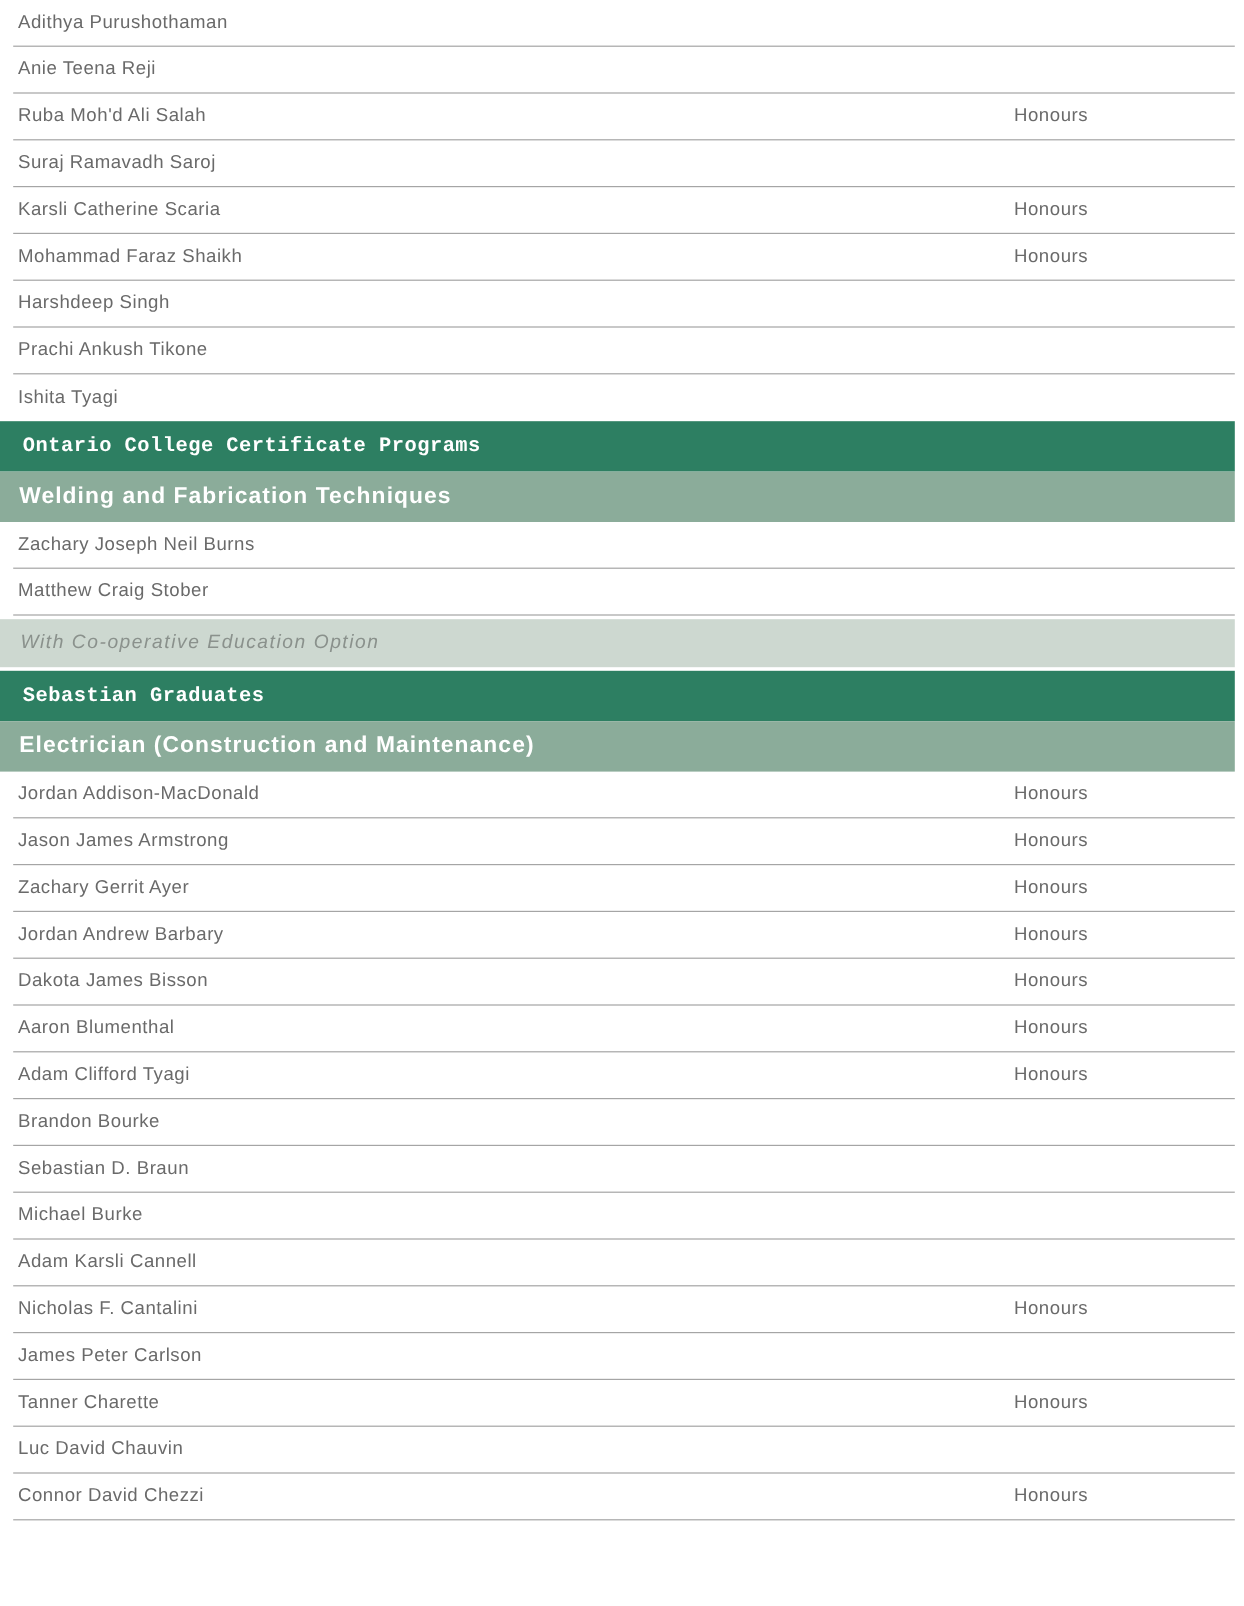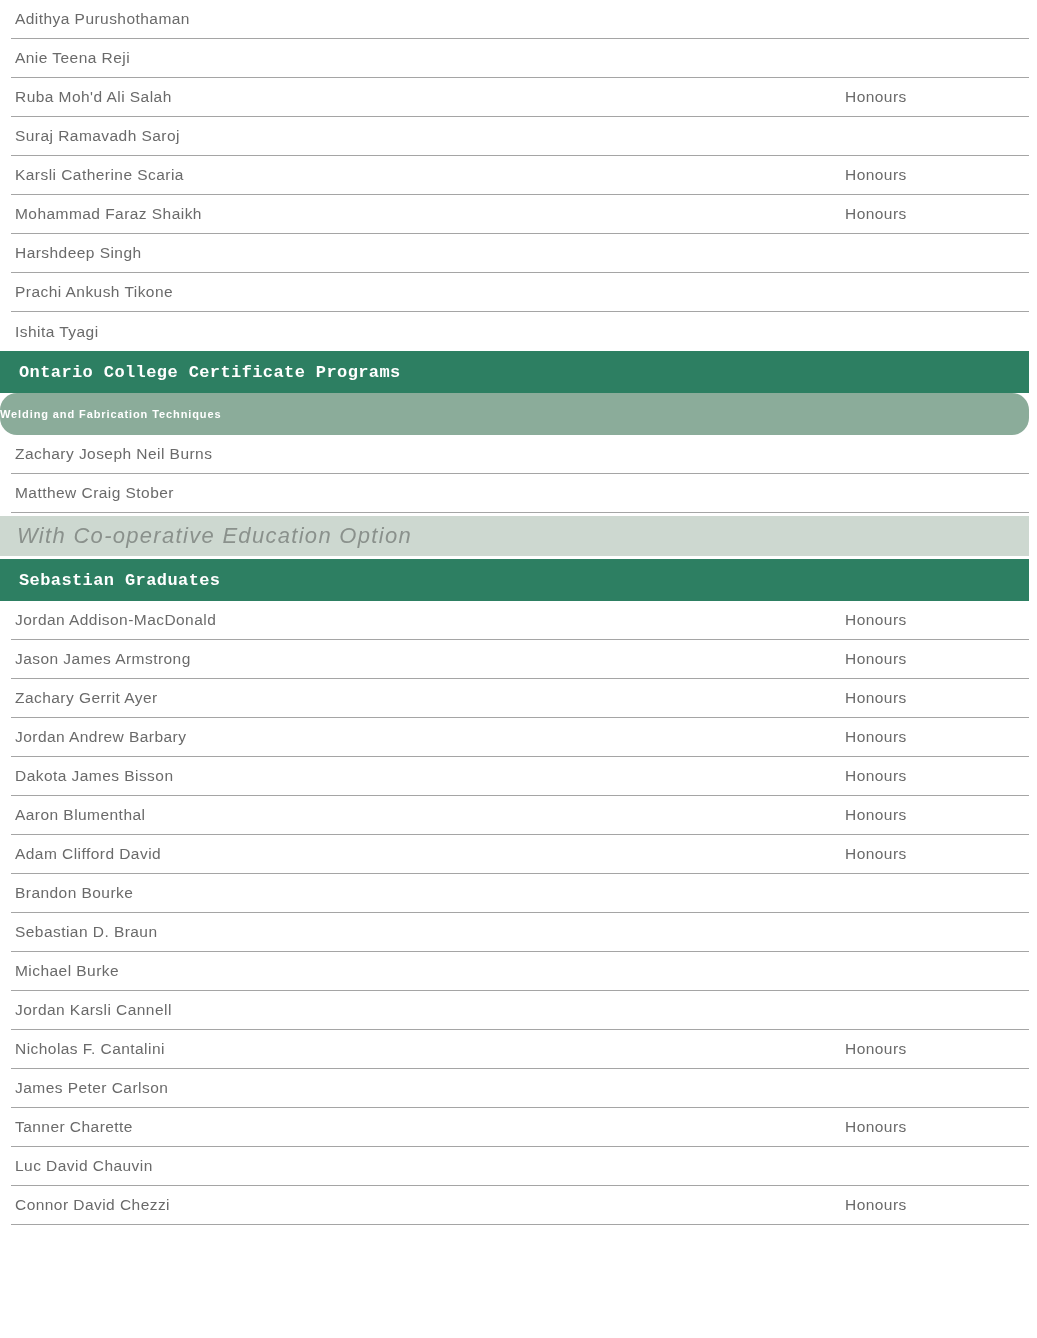--- a/index.html
+++ b/index.html
@@ -34,25 +34,25 @@
   .header{
     width:1029px;height:42px;box-sizing:border-box;
     display:flex;align-items:center;white-space:nowrap;
   }
   .header.dark{
     background:var(--dark);color:var(--headertxt);
     font-weight:bold;font-size:17px;letter-spacing:0.4px;padding-left:19px;font-family:Liberation Mono, monospace;
   }
   .header.light{
     background:var(--light);color:var(--headertxt);
-    font-weight:bold;font-size:11px;letter-spacing:0.9px;padding-left:0;border-radius:17px;
+    font-weight:bold;font-size:19px;letter-spacing:0.9px;padding-left:16px;
   }
   .header.pale{
     background:var(--pale);color:var(--paletxt);
-    font-style:italic;font-size:22px;letter-spacing:1.3px;
+    font-style:italic;font-size:16px;letter-spacing:1.3px;
     height:40px;padding-left:17px;font-weight:normal;
   }
   .gap-before{margin-top:3px;}
 </style>
 </head>
 <body style="background: rgb(255, 255, 255);">
 
 <div id="graduate-list">
     <div class="row">
       <span class="name">Adithya Purushothaman</span>
@@ -87,20 +87,21 @@
     <div class="header dark">Ontario College Certificate Programs</div>
     <div class="header light">Welding and Fabrication Techniques</div>
     <div class="row">
       <span class="name">Zachary Joseph Neil Burns</span>
     </div>
     <div class="row">
       <span class="name">Matthew Craig Stober</span>
     </div>
     <div class="header pale gap-before">With Co-operative Education Option</div>
     <div class="header dark gap-before">Sebastian Graduates</div>
+    <div class="header light">Electrician (Construction and Maintenance)</div>
     <div class="row">
       <span class="name">Jordan Addison-MacDonald</span>
       <span class="award">Honours</span>
     </div>
     <div class="row">
       <span class="name">Jason James Armstrong</span>
       <span class="award">Honours</span>
     </div>
     <div class="row">
       <span class="name">Zachary Gerrit Ayer</span>
@@ -112,34 +113,34 @@
     </div>
     <div class="row">
       <span class="name">Dakota James Bisson</span>
       <span class="award">Honours</span>
     </div>
     <div class="row">
       <span class="name">Aaron Blumenthal</span>
       <span class="award">Honours</span>
     </div>
     <div class="row">
-      <span class="name">Adam Clifford David</span>
+      <span class="name">Adam Clifford Tyagi</span>
       <span class="award">Honours</span>
     </div>
     <div class="row">
       <span class="name">Brandon Bourke</span>
     </div>
     <div class="row">
       <span class="name">Sebastian D. Braun</span>
     </div>
     <div class="row">
       <span class="name">Michael Burke</span>
     </div>
     <div class="row">
-      <span class="name">Jordan Karsli Cannell</span>
+      <span class="name">Adam Karsli Cannell</span>
     </div>
     <div class="row">
       <span class="name">Nicholas F. Cantalini</span>
       <span class="award">Honours</span>
     </div>
     <div class="row">
       <span class="name">James Peter Carlson</span>
     </div>
     <div class="row">
       <span class="name">Tanner Charette</span>

